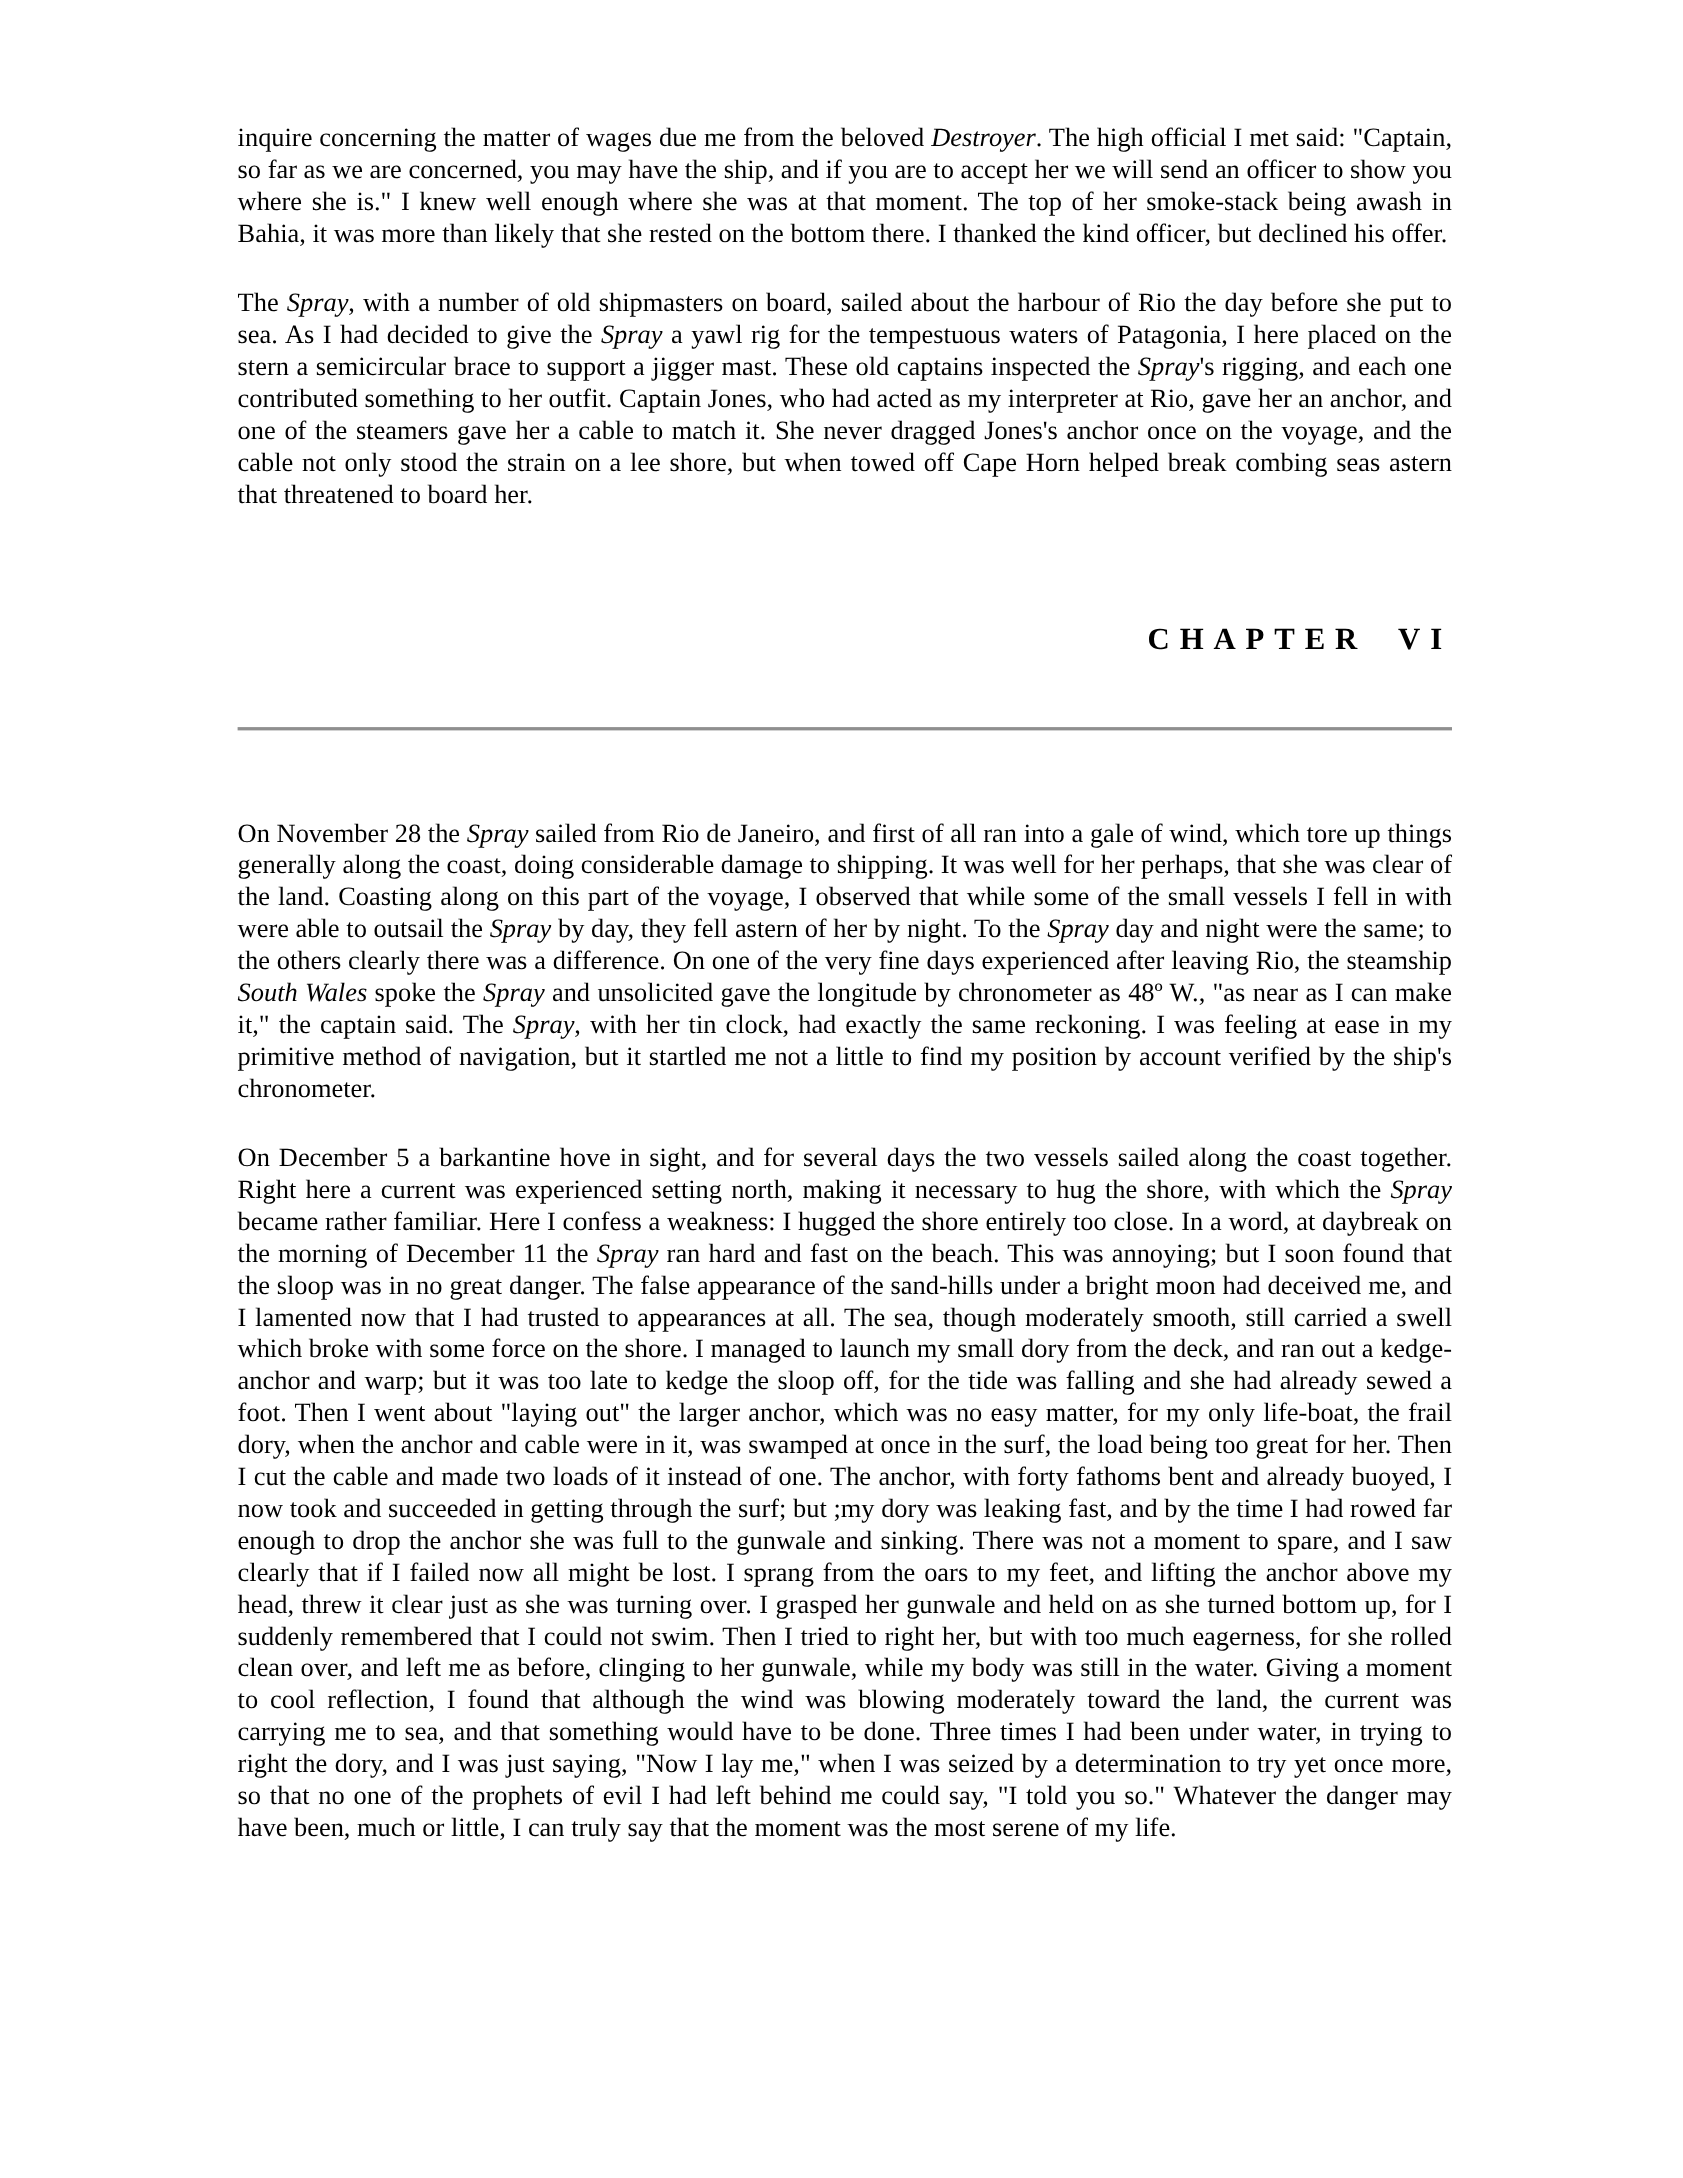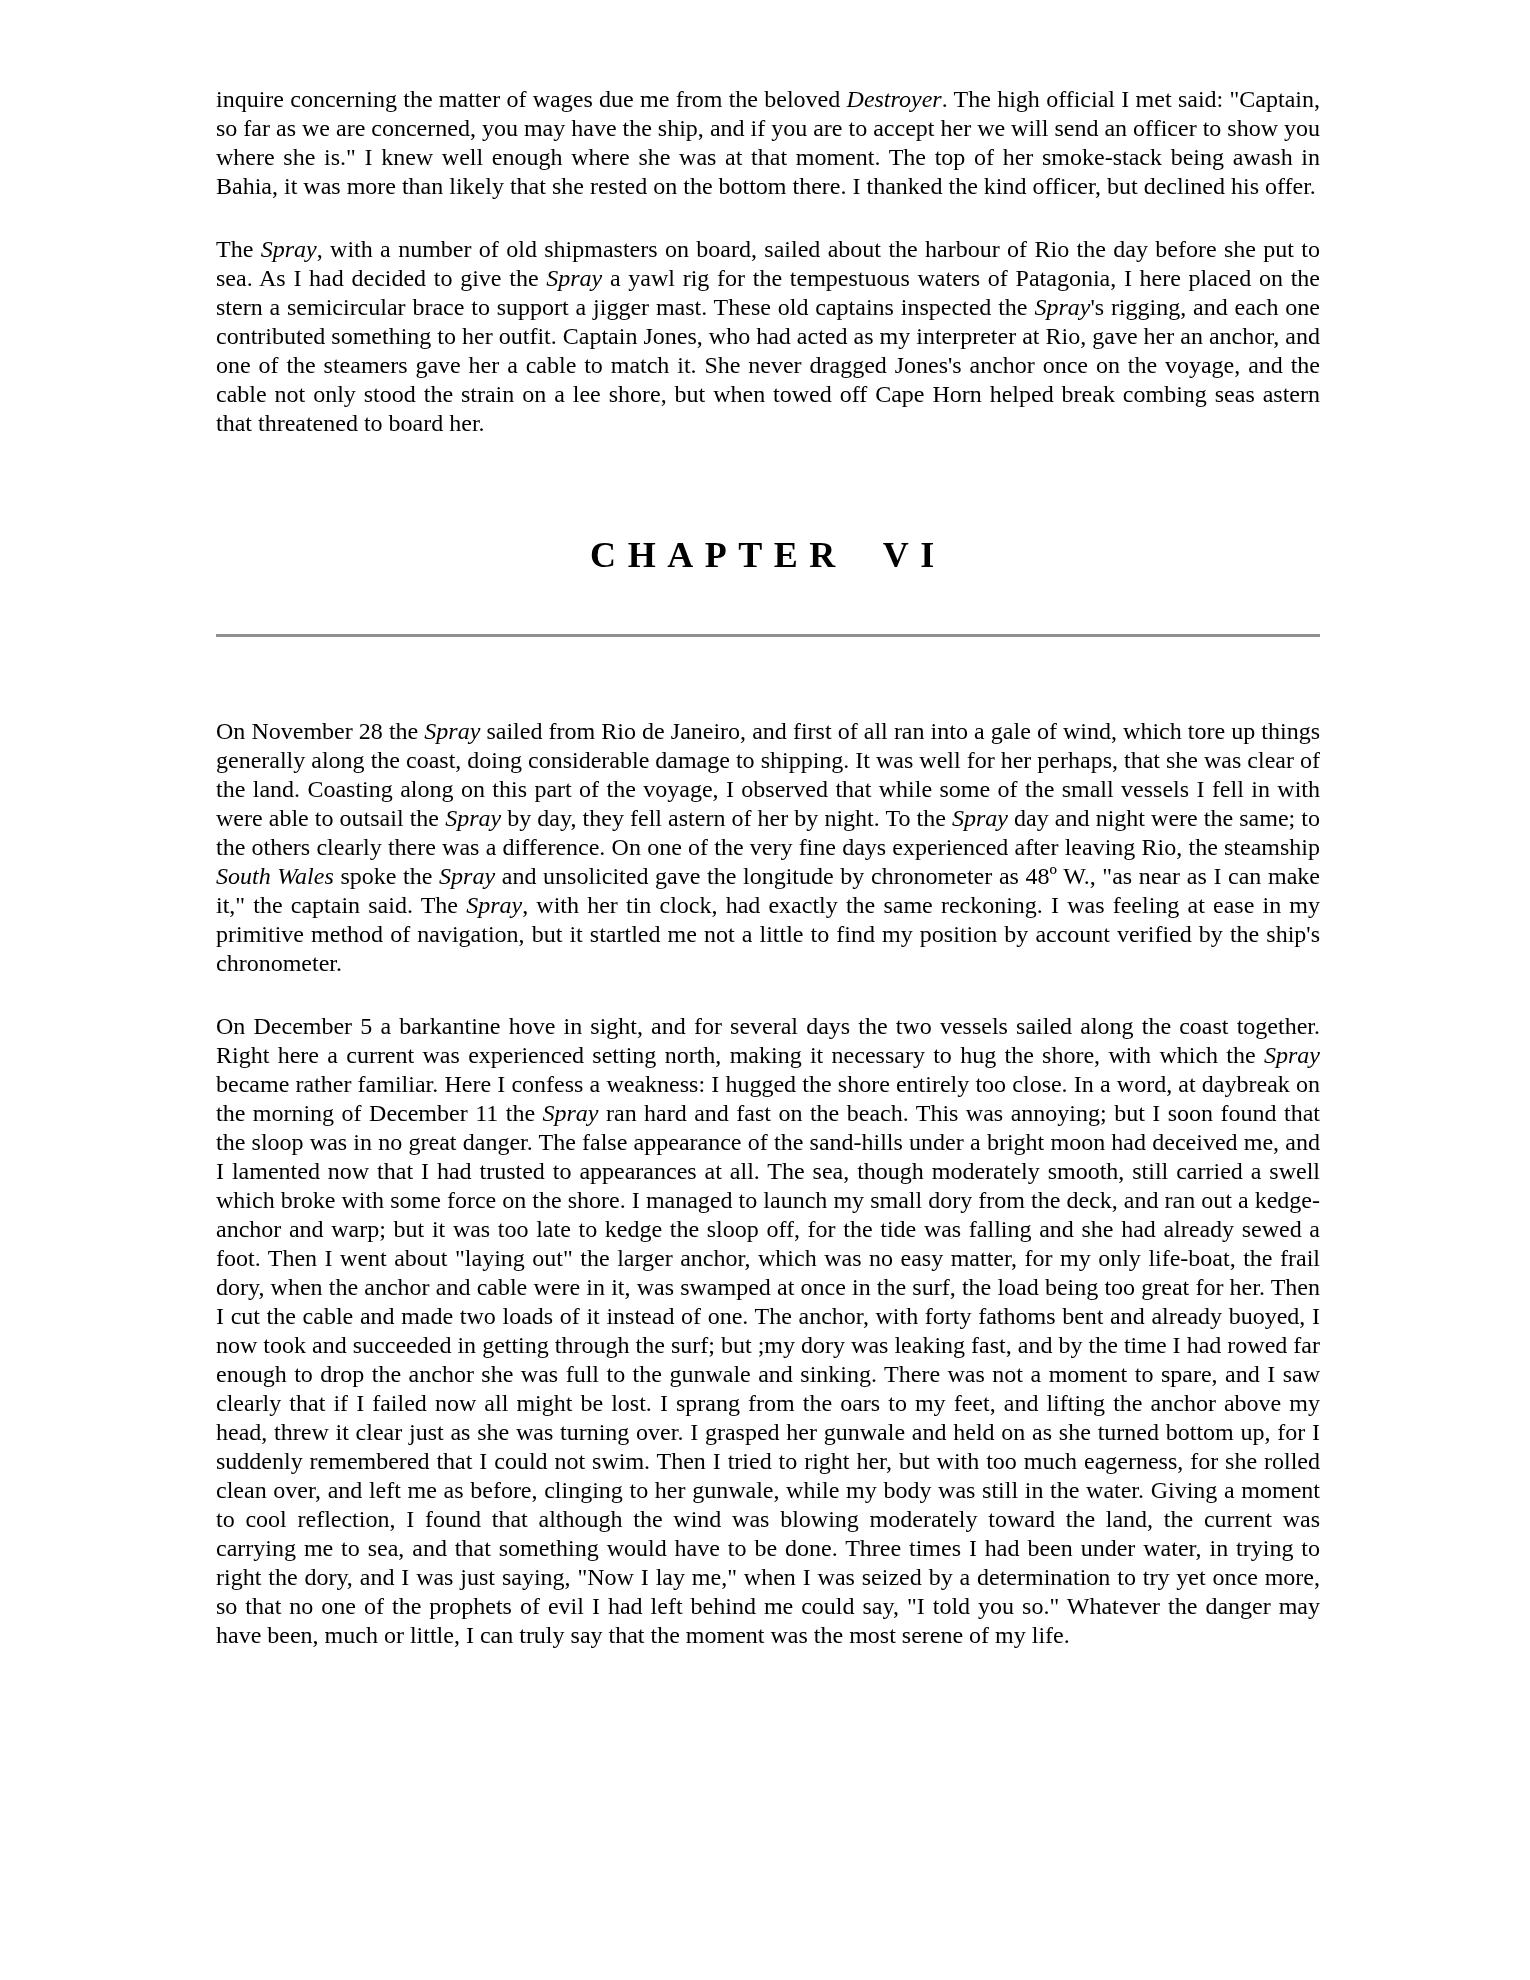--- a/index.html
+++ b/index.html
@@ -10,40 +10,40 @@
     width: 1530px;
     height: 1980px;
     background: #ffffff;
     color: #000000;
     font-family: "Liberation Serif", "DejaVu Serif", serif;
     overflow: hidden;
   }
   .text-column {
     width: 1104px;
     margin-left: 216px;
-    padding-top: 85px;
+    padding-top: 112px;
     font-size: 24px;
     line-height: 29px;
     text-align: justify;
   }
   .para {
     margin: 34px 0 0 0;
   }
   .para.first {
     margin-top: 0;
   }
   .para.after-rule {
     margin-top: 80px;
   }
   .chapter-heading {
     margin: 100px 0 0 0;
-    font-size: 36px;
+    font-size: 28px;
     font-weight: bold;
     line-height: 34px;
-    text-align: center;
+    text-align: right;
     letter-spacing: 0.32em;
     word-spacing: 0.45em;
   }
   .rule {
     height: 3px;
     border: none;
     margin: 62px 0 0 0;
     background: #8f8f8f;
   }
   i { font-style: italic; }

